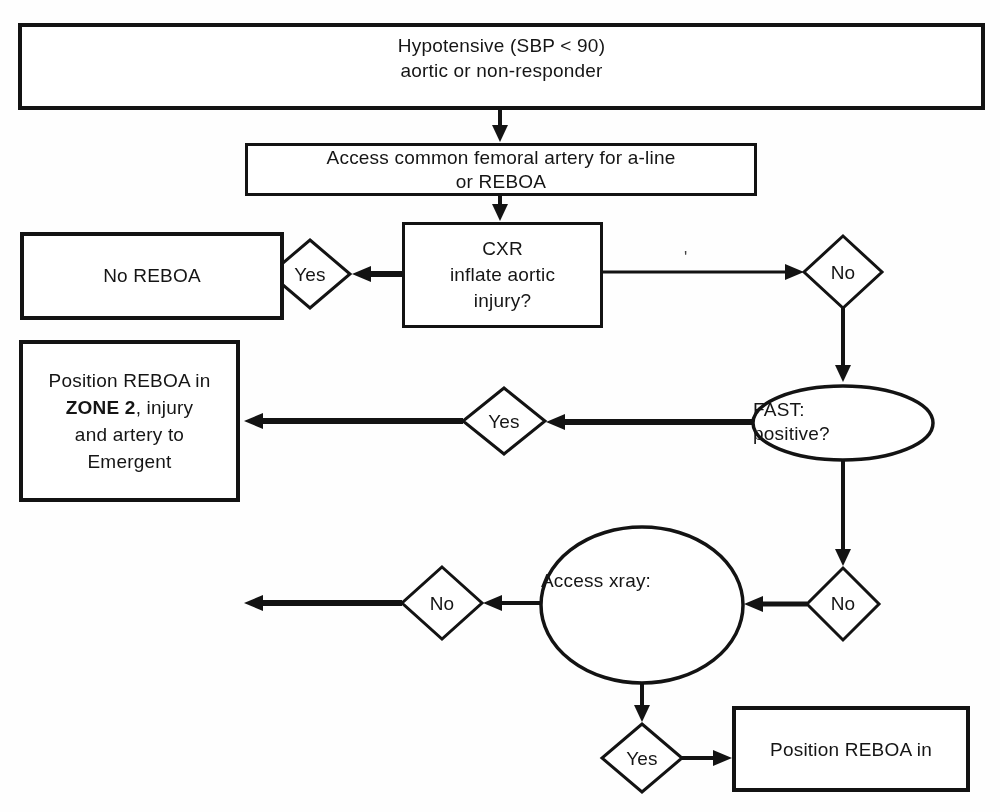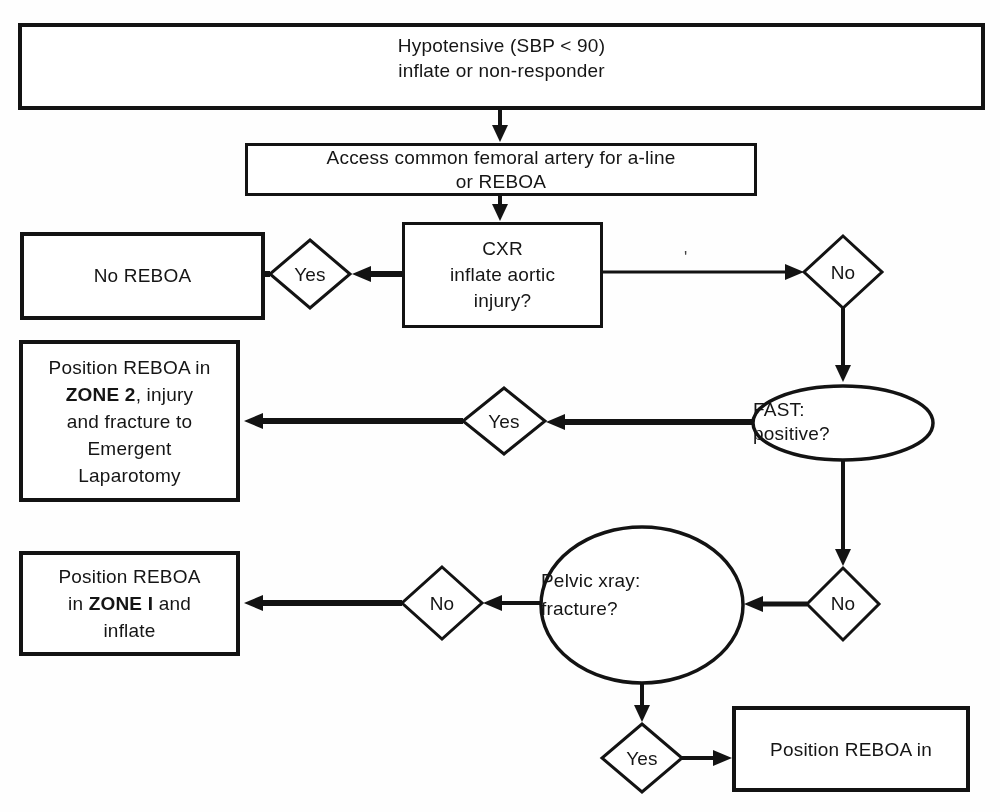--- a/index.html
+++ b/index.html
@@ -110,75 +110,66 @@
       <polygon points="442,567 482,603 442,639 402,603" stroke-width="3"></polygon>
       <polygon points="642,724 682,758 642,792 602,758" stroke-width="3"></polygon>
       <ellipse cx="843" cy="423" rx="90" ry="37" stroke-width="3.5"></ellipse>
       <ellipse cx="642" cy="605" rx="101" ry="78" stroke-width="3.5"></ellipse>
     </g>
   </svg>
 
   <div class="box" style="left:18px;top:23px;width:967px;height:87px;border-width:4px;align-items:flex-start;">
     <div class="txt" style="line-height:25px;padding-top:6px;">
       <div>Hypotensive (SBP &lt; 90)</div>
-      <div>inflate or non-responder</div>
+      <div>aortic or non-responder</div>
     </div>
   </div>
 
   <div class="box" style="left:245px;top:143px;width:512px;height:53px;border-width:3px;">
     <div class="txt" style="line-height:24px;">
       <div>Access common femoral artery for a-line</div>
       <div>or REBOA</div>
     </div>
   </div>
 
   <div class="box" style="left:402px;top:222px;width:201px;height:106px;border-width:3px;">
     <div class="txt">
       <div>CXR</div>
       <div>inflate aortic</div>
       <div>injury?</div>
     </div>
   </div>
 
-  <div class="box" style="left:20px;top:232px;width:245px;height:88px;border-width:4px;">
+  <div class="box" style="left:20px;top:232px;width:264px;height:88px;border-width:4px;">
     <div class="txt">No REBOA</div>
   </div>
 
   <div class="box" style="left:19px;top:340px;width:221px;height:162px;border-width:4px;">
     <div class="txt" style="line-height:27px;">
       <div>Position REBOA in</div>
       <div><span class="b">ZONE 2</span><span>, injury</span></div>
-      <div>and fracture to</div>
+      <div>and artery to</div>
       <div>Emergent</div>
-      <div>Laparotomy</div>
     </div>
   </div>
 
-  <div class="box" style="left:19px;top:551px;width:221px;height:105px;border-width:4px;">
-    <div class="txt" style="line-height:27px;">
-      <div>Position REBOA</div>
-      <div><span>in </span><span class="b">ZONE I</span><span> and</span></div>
-      <div>inflate</div>
-    </div>
-  </div>
 
   <div class="box" style="left:732px;top:706px;width:238px;height:86px;border-width:4px;">
     <div class="txt" style="line-height:27px;">
       <div>Position REBOA in</div>
     </div>
   </div>
 
   <div class="ellipse-label" style="left:753px;top:398px;width:180px;line-height:24px;">
     <div>FAST:</div>
     <div>positive?</div>
   </div>
 
   <div class="ellipse-label" style="left:541px;top:567px;width:202px;line-height:28px;">
-    <div>Pelvic xray:</div>
-    <div>fracture?</div>
+    <div>Access xray:</div>
   </div>
 
   <div class="shape-label" style="left:310px;top:275px;">Yes</div>
   <div class="shape-label" style="left:843px;top:273px;">No</div>
   <div class="shape-label" style="left:504px;top:422px;">Yes</div>
   <div class="shape-label" style="left:843px;top:604px;">No</div>
   <div class="shape-label" style="left:442px;top:604px;">No</div>
   <div class="shape-label" style="left:642px;top:759px;">Yes</div>
 
   <div class="artifact" style="left:684px;top:248px;">'</div>

